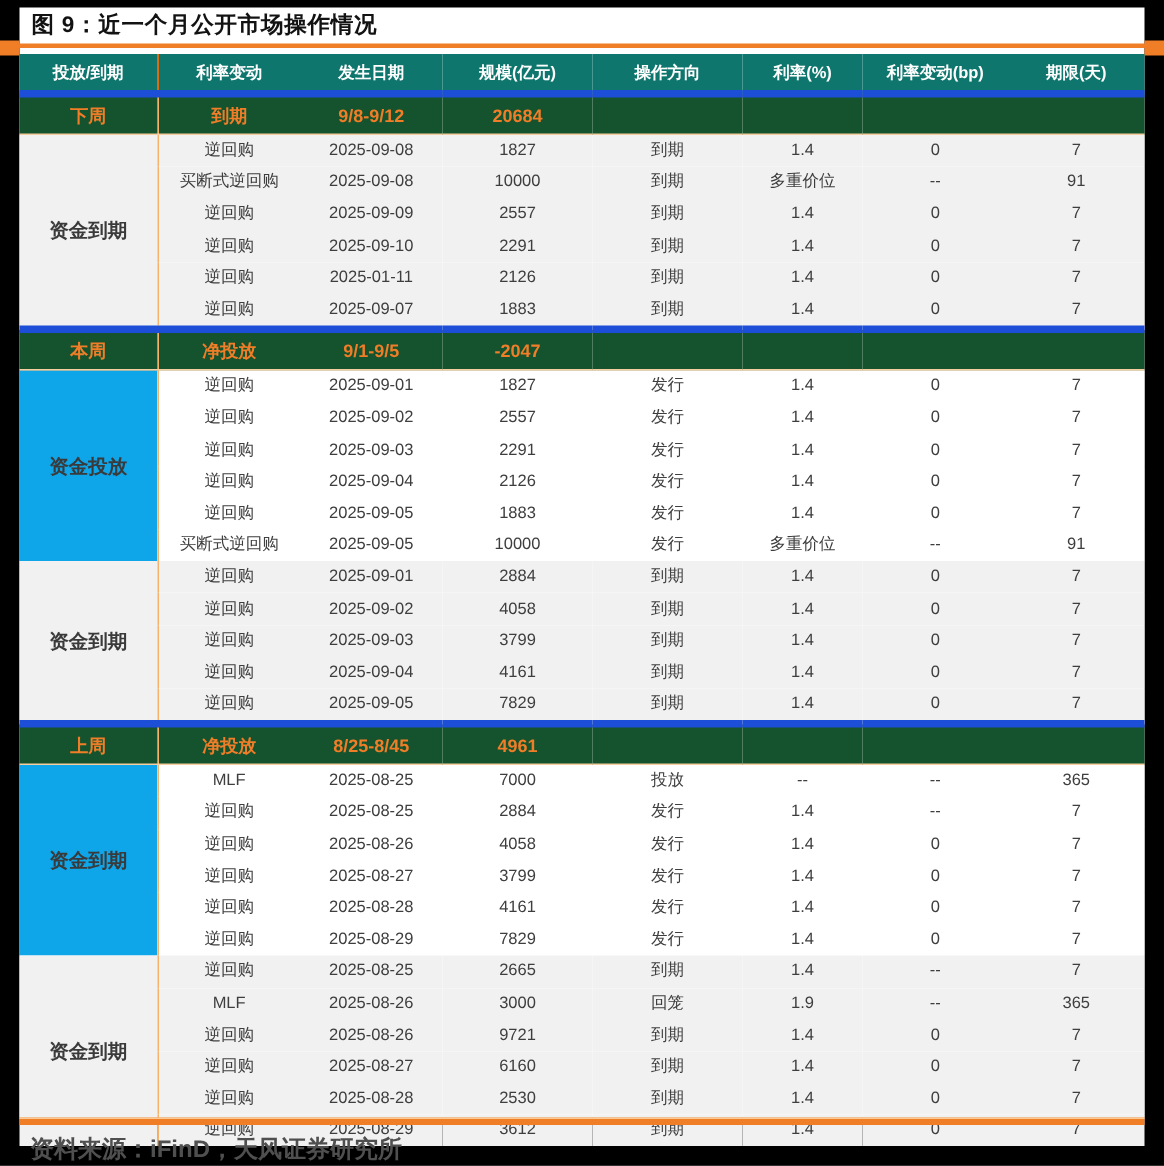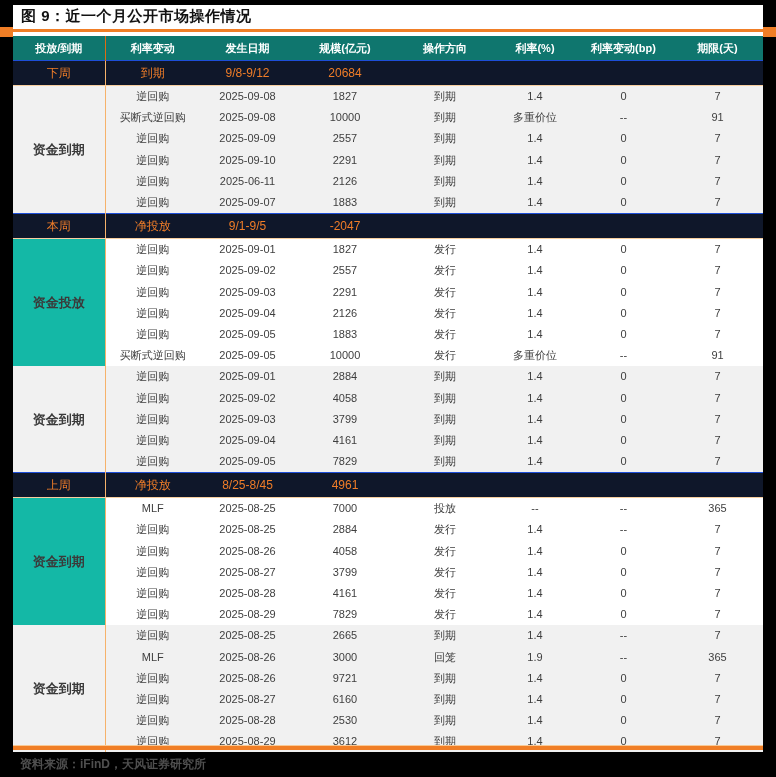--- a/index.html
+++ b/index.html
@@ -10,30 +10,30 @@
   .title-rule{position:absolute;left:0;top:29px;width:776px;height:3px;background:#F07E26;}
   .title-rule::before{content:"";position:absolute;left:0;top:-2px;width:13px;height:10px;background:#F07E26;}
   .title-rule::after{content:"";position:absolute;right:0;top:-2px;width:13px;height:10px;background:#F07E26;}
   .table-wrap{position:absolute;left:13px;top:36px;width:750px;}
   table{border-collapse:collapse;table-layout:fixed;width:750px;}
   col.c1{width:92px}col.c2{width:95px}col.c3{width:95px}col.c4{width:100px}
   col.c5{width:100px}col.c6{width:80px}col.c7{width:97px}col.c8{width:91px}
   thead th{background:#0f766e;color:#ffffff;font-weight:bold;font-size:11px;height:22px;padding:1px;text-align:center;}
   thead th:first-child{border-right:1px solid #DD6C12;}
   tbody td{font-size:11px;color:#3E3E3E;text-align:center;height:21.2px;padding:0;line-height:1;}
-  tr.summary td{background:#0f172a;color:#F07D28;font-weight:normal;font-size:12px;height:24px;
-                border-top:1px solid #1d4ed8;border-bottom:1px solid #F7CE9F;}
+  tr.summary td{background:#14532d;color:#F07D28;font-weight:bold;font-size:12px;height:24px;
+                border-top:5px solid #1d4ed8;border-bottom:1px solid #F7CE9F;}
   tr.summary td:first-child{border-right:1px solid #F6B26B;}
   td.group-label{font-weight:bold;color:#3A3A3A;font-size:13px;border-right:1px solid #F6B26B;}
   tr.shade-gray td{background:#F1F1F1;}
   tr.shade-white td{background:#FFFFFF;}
   tr.shade-gray td.group-label{background:#F1F1F1;}
-  tr.shade-white td.group-label{background:#14b8a6;}
+  tr.shade-white td.group-label{background:#0ea5e9;}
   .bottom-rule{position:absolute;left:13px;top:745px;width:750px;height:4px;background:#F07E26;border-top:1px solid #F9C995;}
-  .footer-note{position:absolute;left:20px;top:756px;font-size:12px;font-weight:bold;color:#4F4F4F;white-space:nowrap;}
+  .footer-note{position:absolute;left:20px;top:756px;font-size:16px;font-weight:bold;color:#4F4F4F;white-space:nowrap;}
 </style>
 </head>
 <body>
 
 <div class="page">
   <div class="white-panel"></div>
   <div class="fig-title">图 9：近一个月公开市场操作情况</div>
   <div class="title-rule"></div>
 
   <div class="table-wrap">
@@ -103,21 +103,21 @@
             <td>逆回购</td>
             <td>2025-09-10</td>
             <td>2291</td>
             <td>到期</td>
             <td>1.4</td>
             <td>0</td>
             <td>7</td>
           </tr>
           <tr class="shade-gray">
             <td>逆回购</td>
-            <td>2025-06-11</td>
+            <td>2025-01-11</td>
             <td>2126</td>
             <td>到期</td>
             <td>1.4</td>
             <td>0</td>
             <td>7</td>
           </tr>
           <tr class="shade-gray">
             <td>逆回购</td>
             <td>2025-09-07</td>
             <td>1883</td>

